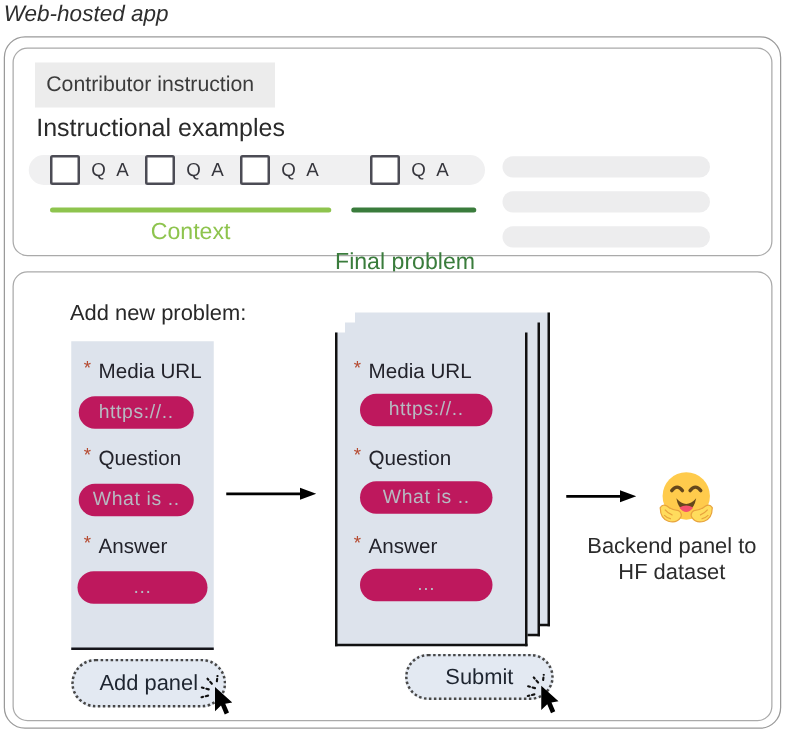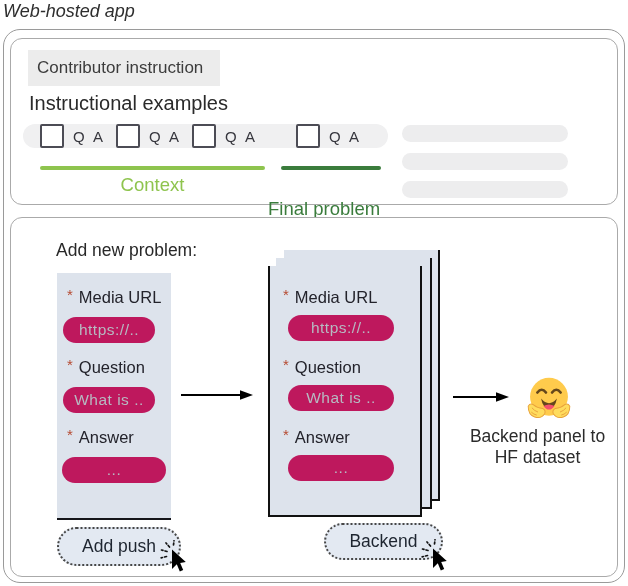--- a/index.html
+++ b/index.html
@@ -219,24 +219,24 @@
     <path d="M32 26 q-2 2.5 -5 3.5 M32.5 29.5 q-2 2 -4.5 2.5"></path>
   </g>
 </svg>
 
 <div class="abs backend-label">
   <div>Backend panel to</div>
   <div>HF dataset</div>
 </div>
 
 <div class="abs btn btn-add">
-  <span>Add push</span>
+  <span>Add panel</span>
 </div>
 <div class="abs btn btn-submit">
-  <span>Backend</span>
+  <span>Submit</span>
 </div>
 
 <svg class="abs cursor cur-add" width="27" height="33" viewBox="0 0 27 33">
   <g stroke="#111" stroke-width="1.7" stroke-linecap="round" stroke-dasharray="2 2.2">
     <path d="M9.5 7 L6 3"></path>
     <path d="M7 11.5 L1.5 10"></path>
     <path d="M13.5 5 L14 0.8"></path>
     <path d="M6.5 16.5 L1.2 17.8"></path>
   </g>
   <path d="M12 9.5 L12 29 L16.8 24.3 L19.8 31.5 L23.2 29.9 L20.2 23 L25.8 22 Z" fill="#000"></path>

